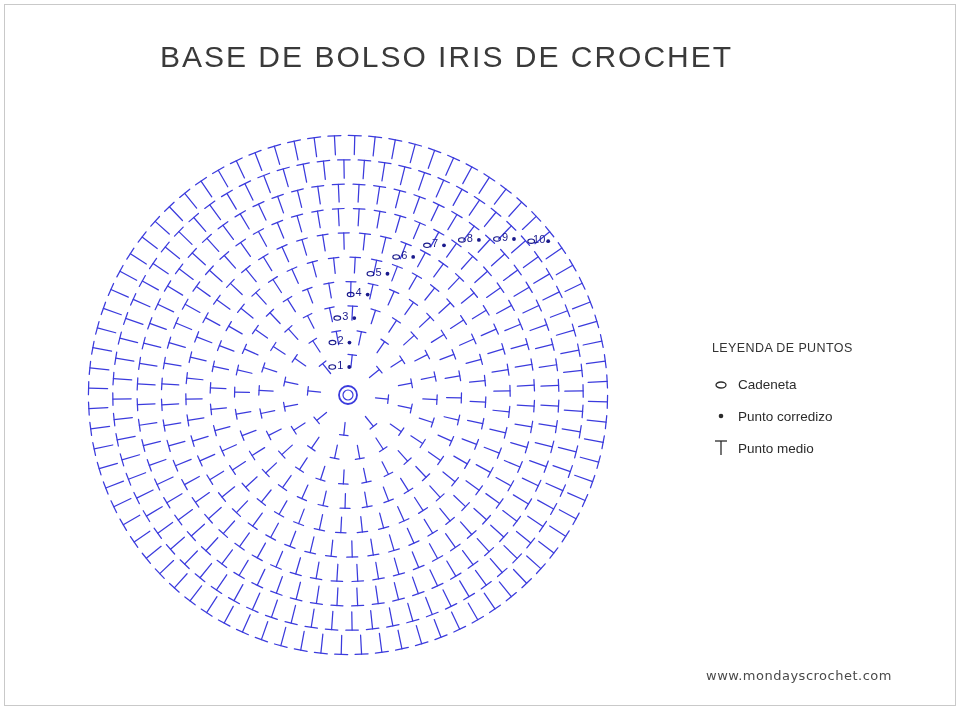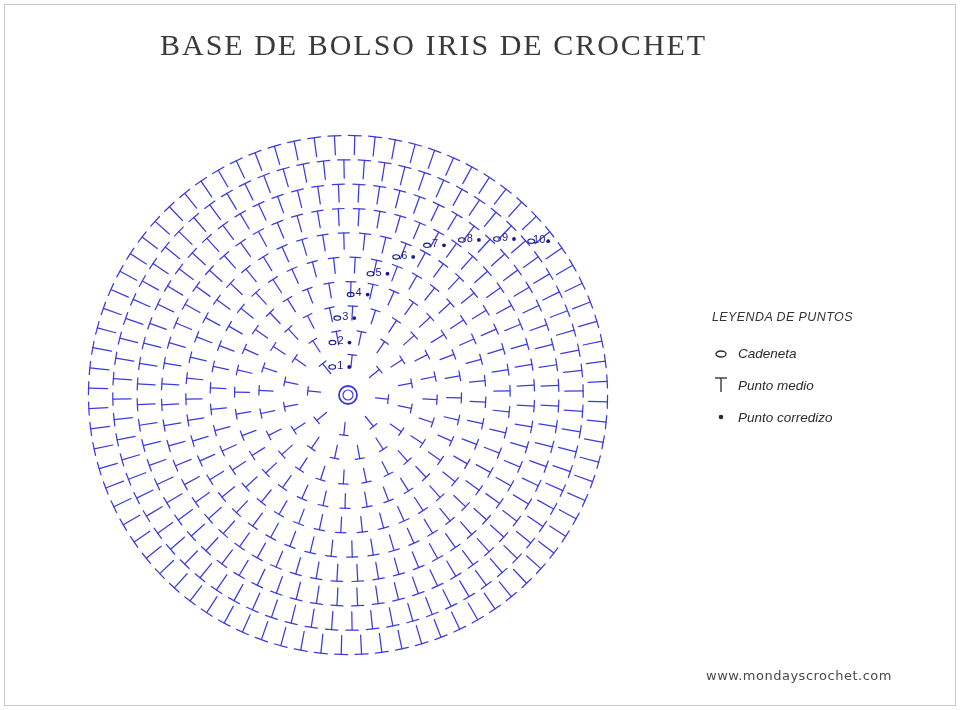--- a/index.html
+++ b/index.html
@@ -21,44 +21,43 @@
     left: 4px;
     top: 4px;
     right: 4px;
     bottom: 4px;
     border: 1px solid #c9c9c9;
     pointer-events: none;
   }
   #title {
     position: absolute;
     left: 160px;
-    top: 28px;
-    font-family: Liberation Serif, serif;
+    top: 40px;
+    font-family: Liberation Sans, sans-serif;
     font-size: 30px;
     letter-spacing: 2px;
     color: #3a3a3a;
     font-weight: 400;
     white-space: nowrap;
   }
   #chart-area {
     position: absolute;
     left: 60px;
     top: 100px;
     width: 600px;
     height: 580px;
   }
   #chart-svg {
     display: block;
   }
   #legend {
     position: absolute;
     left: 712px;
-    top: 310px;
+    top: 341px;
     width: 220px;
-    font-style: italic;
   }
   #legend-title {
     font-size: 12.5px;
     color: #333333;
     letter-spacing: 0.4px;
     margin-bottom: 14px;
   }
   .legend-row {
     display: flex;
     align-items: center;
@@ -1908,33 +1907,33 @@
       <span class="legend-symbol">
         <svg width="18" height="18" viewBox="0 0 18 18">
           <ellipse cx="9" cy="10" rx="5" ry="3" fill="none" stroke="#2b2b2b" stroke-width="1.3"></ellipse>
         </svg>
       </span>
       <span class="legend-label">Cadeneta</span>
     </div>
 
     <div class="legend-row">
       <span class="legend-symbol">
+        <svg width="18" height="18" viewBox="0 0 18 18">
+          <circle cx="9" cy="9" r="2.3" fill="#2b2b2b"></circle>
+        </svg>
+      </span>
+      <span class="legend-label">Punto corredizo</span>
+    </div>
+
+    <div class="legend-row">
+      <span class="legend-symbol">
         <svg width="18" height="20" viewBox="0 0 18 20">
           <line x1="9" y1="3" x2="9" y2="17" stroke="#2b2b2b" stroke-width="1.3"></line>
           <line x1="3" y1="3" x2="15" y2="3" stroke="#2b2b2b" stroke-width="1.3"></line>
         </svg>
       </span>
       <span class="legend-label">Punto medio</span>
-    </div>
-
-    <div class="legend-row">
-      <span class="legend-symbol">
-        <svg width="18" height="18" viewBox="0 0 18 18">
-          <circle cx="9" cy="9" r="2.3" fill="#2b2b2b"></circle>
-        </svg>
-      </span>
-      <span class="legend-label">Punto corredizo</span>
     </div>
   </div>
 
   <div id="watermark">www.mondayscrochet.com</div>
 
 </div>
 
 </body></html>

